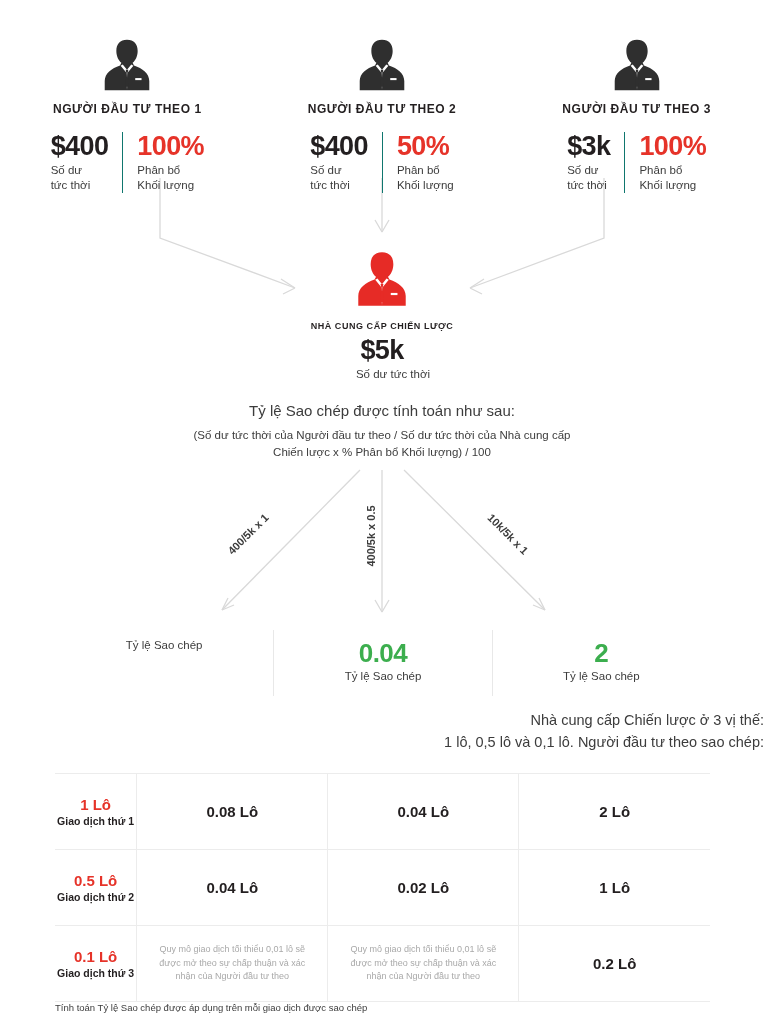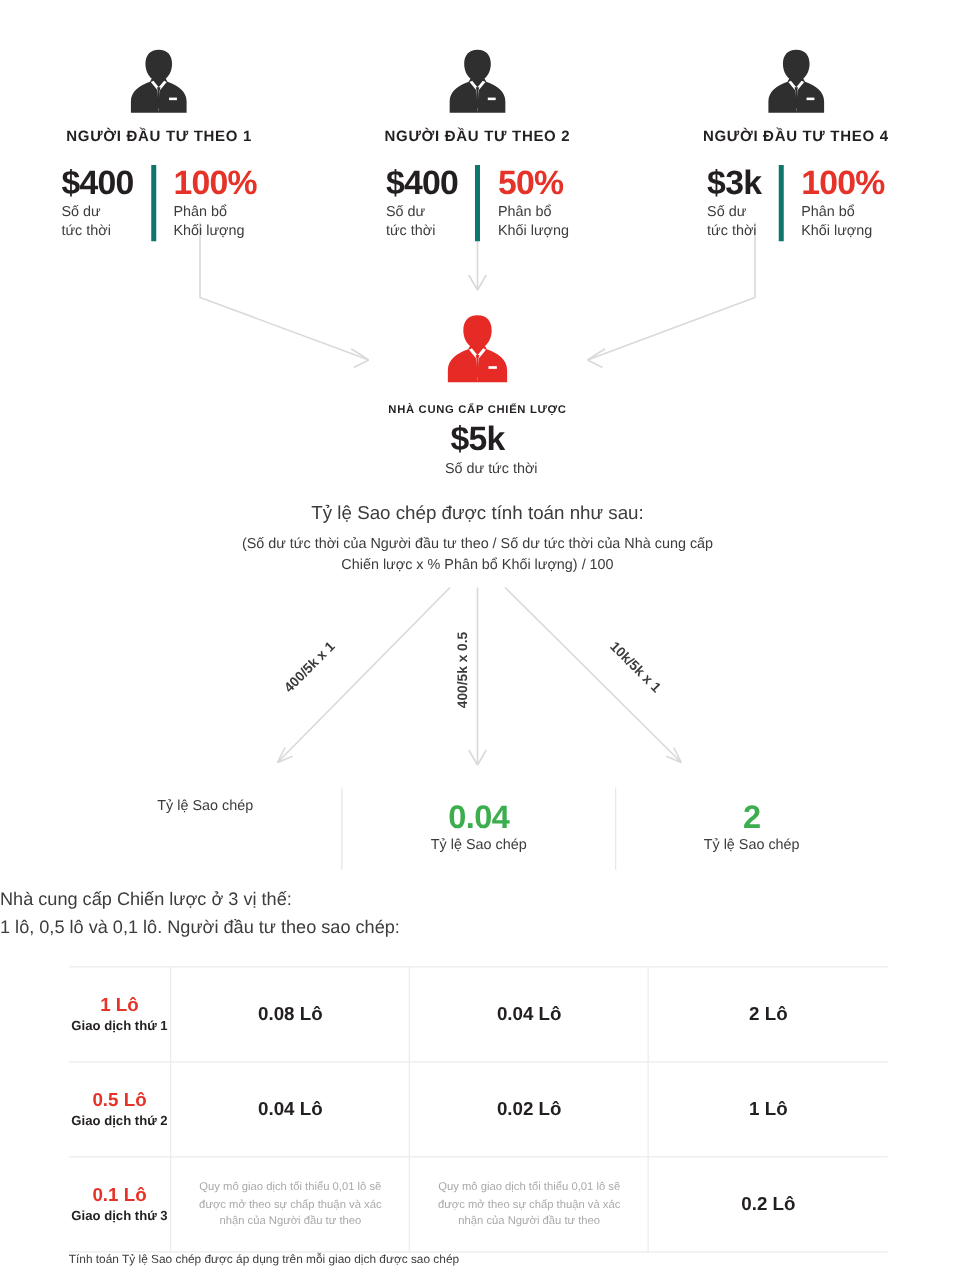--- a/index.html
+++ b/index.html
@@ -18,21 +18,21 @@
   
   .investors { position: absolute; top: 34px; left: 0; width: 764px; display: flex; }
   .inv-col { width: 33.333%; display: flex; flex-direction: column; align-items: center; }
   .person-icon { width: 62px; height: 62px; display: block; }
   .inv-title {
     margin-top: 6px; font-size: 12px; font-weight: bold;
     letter-spacing: .55px; color: #231f20; text-align: center;
   }
   .stats { display: flex; margin-top: 16px; }
   .stat { padding: 0 14px; }
-  .stat + .stat { border-left: 4px solid #0f766e; }
+  .stat + .stat { border-left: 1px solid #0f766e; }
   .stat-big { font-size: 27px; font-weight: bold; line-height: 1.05; letter-spacing: -.6px; }
   .stat-big.dark { color: #231f20; }
   .stat-big.red { color: #e63329; }
   .stat-sub { font-size: 11.5px; line-height: 1.28; color: #3c3c3c; margin-top: 3px; }
 
   
   .provider { position: absolute; top: 246px; left: 0; width: 764px; text-align: center; }
   .provider-icon { width: 66px; height: 66px; display: inline-block; }
   .provider-title {
     font-size: 9px; font-weight: bold; letter-spacing: .55px;
@@ -53,21 +53,21 @@
   }
 
   
   .ratios { position: absolute; top: 630px; left: 55px; width: 655px; display: flex; }
   .ratio-col { width: 33.333%; text-align: center; padding: 8px 0 14px; }
   .ratio-col + .ratio-col { border-left: 1px solid #e8e8e8; }
   .ratio-val { font-size: 26px; font-weight: bold; color: #3cae4e; letter-spacing: -.5px; }
   .ratio-lbl { font-size: 11.5px; color: #3c3c3c; margin-top: 1px; }
 
   
-  .positions { position: absolute; top: 710px; left: 0; width: 764px; text-align: left; }
+  .positions { position: absolute; top: 710px; left: 0; width: 764px; text-align: right; }
   .positions-l1, .positions-l2 { font-size: 14.5px; color: #3c3c3c; line-height: 1.5; }
 
   
   .tbl { position: absolute; top: 773px; left: 55px; width: 655px; border-collapse: collapse; }
   .tbl td { border: 1px solid #ececec; height: 76px; vertical-align: middle; text-align: center; }
   .tbl td.rowhead { width: 80px; border-left: none; }
   .tbl td.cell { width: 187px; }
   .tbl tr:first-child td { border-top: 1px solid #ececec; }
   .tbl td:last-child { border-right: none; }
   .rh-big { font-size: 15px; font-weight: bold; color: #e63329; }
@@ -160,21 +160,21 @@
       </div>
     </div>
 
     <div class="inv-col">
       <svg class="person-icon" viewBox="0 0 64 64">
         <path fill="#2f2f2f" d="M32 6c-7.2 0-11 4.6-11 11.6 0 5.6 2.4 10 5.2 12.2l-1.4 2.6C16 35.4 9 40.5 9 48.6V58h46v-9.4c0-8.1-7-13.2-15.8-16.2l-1.4-2.6c2.8-2.2 5.2-6.6 5.2-12.2C43 10.6 39.2 6 32 6z"></path>
         <path fill="#ffffff" d="M27.6 31.6 32 37l4.4-5.4 2.2 1.1L33 39.5l-1 18-1-18-5.6-6.8z"></path>
         <path fill="#2f2f2f" d="M30.6 36.9h2.8l-.7 3.1.9 14.4h-3.2l.9-14.4z"></path>
         <rect fill="#ffffff" x="40.5" y="45.5" width="6.5" height="2.1"></rect>
       </svg>
-      <div class="inv-title">NGƯỜI ĐẦU TƯ THEO 4</div>
+      <div class="inv-title">NGƯỜI ĐẦU TƯ THEO 3</div>
       <div class="stats">
         <div class="stat">
           <div class="stat-big dark">$3k</div>
           <div class="stat-sub">
             <div>Số dư</div>
             <div>tức thời</div>
           </div>
         </div>
         <div class="stat">
           <div class="stat-big red">100%</div>

